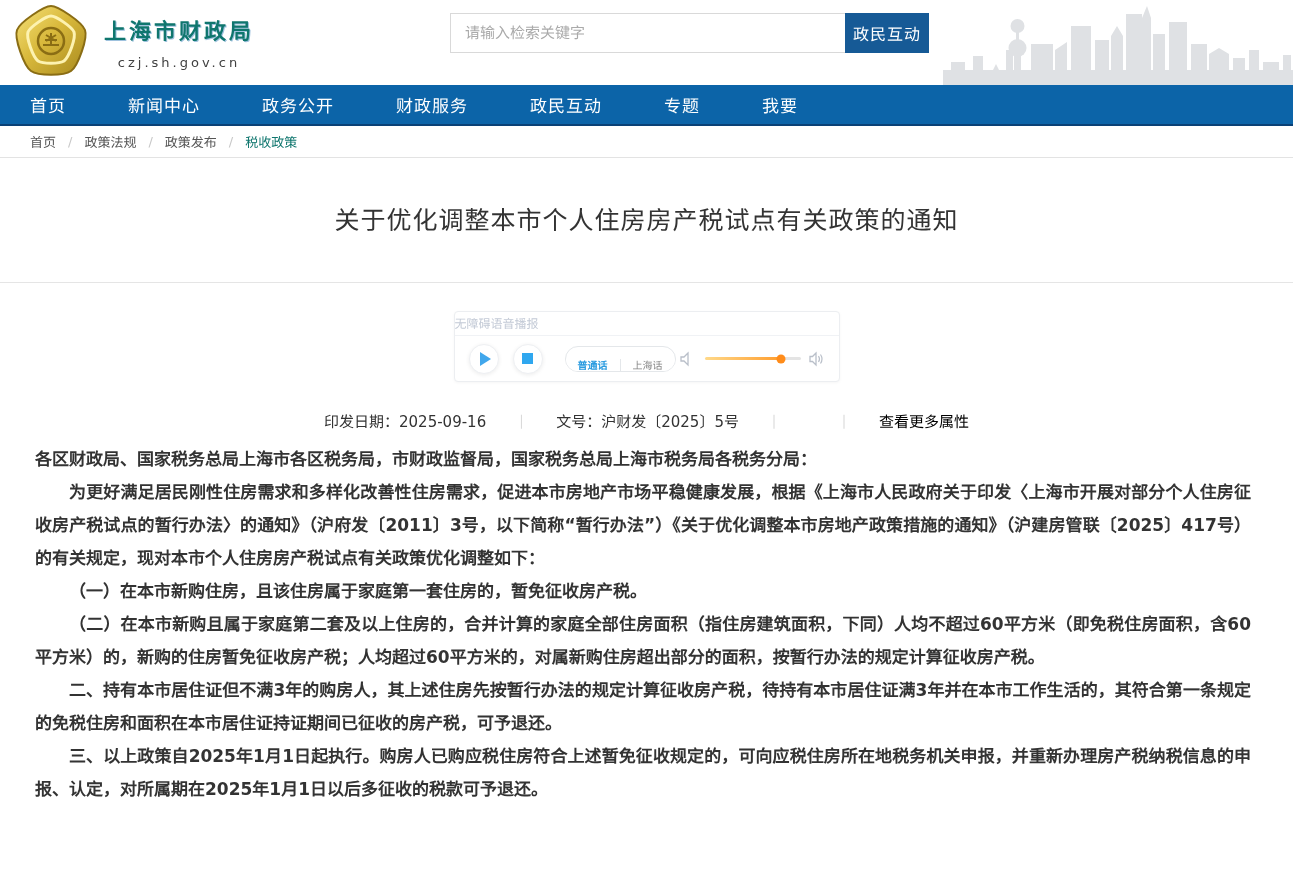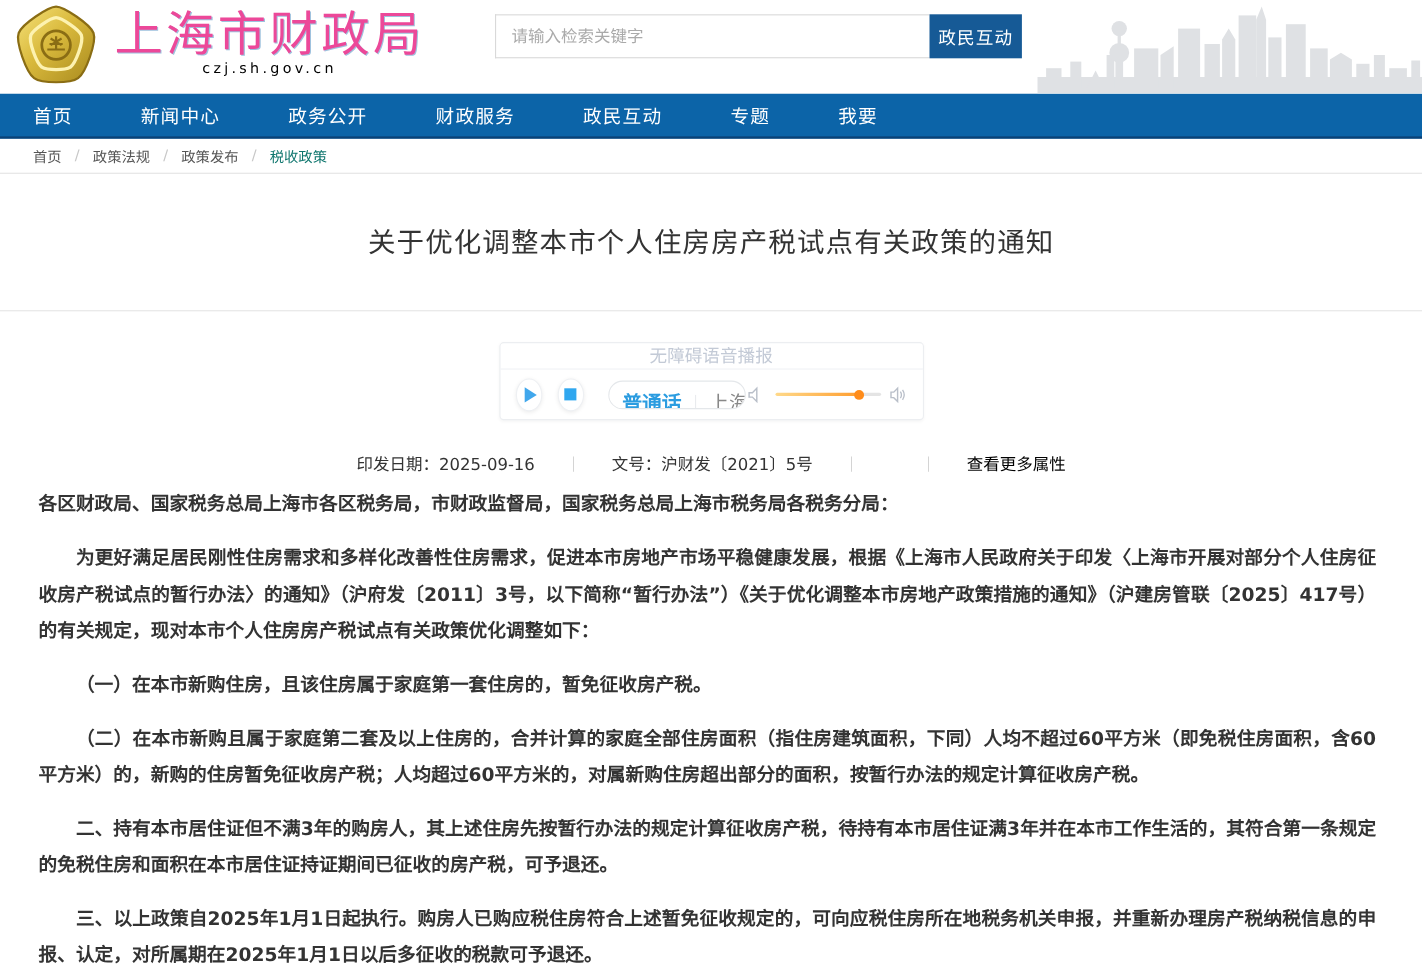--- a/index.html
+++ b/index.html
@@ -8,23 +8,23 @@
     width:1293px; min-height:878px; margin:0 auto;
     font-family:"DejaVu Sans","Liberation Sans",sans-serif;
     color:#333; position:relative; overflow-x:hidden;
   }
 
   
   .header { position:relative; height:85px; background:#fff; }
   .logo-area { position:absolute; left:12px; top:4px; display:flex; align-items:center; }
   .emblem { width:78px; height:74px; }
   .site-text { margin-left:14px; text-align:center; }
-  .site-name { font-size:44px; font-weight:normal; color:#ec4899; letter-spacing:3px;
+  .site-name { font-size:22px; font-weight:bold; color:#0f766e; letter-spacing:3px;
                text-shadow:1px 1px 0 #9fc2de; line-height:40px; }
-  .site-domain { font-size:13px; color:#000000; letter-spacing:3px; margin-top:3px; }
+  .site-domain { font-size:13px; color:#404040; letter-spacing:3px; margin-top:3px; }
 
   .search-area { position:absolute; left:450px; top:13px; display:flex; }
   .search-input {
     width:395px; height:40px; border:1px solid #d9d9d9; border-right:none;
     padding:0 14px; font-size:15px; color:#0369a1; outline:none;
     font-family:"DejaVu Sans","Liberation Sans",sans-serif;
   }
   .search-input::placeholder { color:#aaa; }
   .search-btn {
     width:84px; height:40px; background:#165a96; color:#fff; border:none;
@@ -59,39 +59,39 @@
     text-align:center; font-size:25px; font-weight:normal; color:#333;
     letter-spacing:1px;
   }
 
   
   .audio-player {
     width:386px; margin:28px auto 0; border:1px solid #eceef1; border-radius:4px;
     background:#fff; box-shadow:0 1px 3px rgba(0,0,0,0.04);
   }
   .audio-header {
-    height:24px; line-height:24px; text-align:center; font-size:16px;
+    height:24px; line-height:24px; text-align:left; font-size:12px;
     color:#c3cad6; border-bottom:1px solid #f0f2f5;
   }
   .audio-controls { height:45px; display:flex; align-items:center; padding:0 14px; }
   .round-btn {
     width:30px; height:30px; border-radius:50%; background:#fff;
     border:1px solid #eef0f3; box-shadow:0 1px 4px rgba(0,0,0,0.08);
     display:flex; align-items:center; justify-content:center; cursor:pointer;
     margin-right:14px;
   }
   .play-tri { width:0; height:0; border-left:11px solid #41a7ec;
               border-top:7px solid transparent; border-bottom:7px solid transparent; margin-left:3px; }
   .stop-sq { width:11px; height:11px; background:#2fa7ef; }
   .lang-toggle {
     display:flex; border:1px solid #e4e7ea; border-radius:14px; overflow:hidden;
     margin-left:8px; height:26px; align-items:stretch;
   }
   .lang-opt {
-    padding:0 12px; font-size:18px; display:flex; align-items:center; cursor:pointer;
+    padding:0 12px; font-size:10px; display:flex; align-items:center; cursor:pointer;
     color:#888; background:#fff; white-space:nowrap;margin-top:12px;
   }
   .lang-opt.selected { color:#2b9ce0; font-weight:bold; border-right:1px solid #e4e7ea; }
   .volume-wrap { display:flex; align-items:center; margin-left:auto; }
   .spk-icon { width:16px; height:16px; }
   .vol-track {
     position:relative; width:96px; height:3px; border-radius:2px; margin:0 8px 0 10px;
     background:linear-gradient(to right,#ffd98a 0%,#ff9d2e 80%,#e4e4e4 80%,#e4e4e4 100%);
   }
   .vol-handle {
@@ -107,21 +107,21 @@
   .meta-item { white-space:nowrap; }
   .meta-sep { color:#bfbfbf; margin:0 28px; font-size:14px; }
   .meta-link { color:#000000; cursor:pointer; text-decoration:none; white-space:nowrap; }
 
   
   .article-body {
     padding:12px 42px 0 35px; font-size:17px; line-height:33px;
     text-align:justify; color:#333;font-weight:bold;
   }
   .article-body p { margin:0; }
-  .article-body p.indent { text-indent:2em;margin-top:16px; }
+  .article-body p.indent { text-indent:2em; }
 </style>
 </head>
 <body>
 
 <div class="header">
   <div class="logo-area">
     <svg class="emblem" viewBox="0 0 78 74">
       <defs>
         <linearGradient id="gold" x1="0" y1="0" x2="1" y2="1">
           <stop offset="0" stop-color="#f6e27a"></stop>
@@ -223,21 +223,21 @@
         <path d="M7 2 L3.5 5.5 H1 v5 h2.5 L7 14 Z" fill="none" stroke="#b9bfc9" stroke-width="1.3"></path>
         <path d="M9.5 5 q2 3 0 6 M11.5 3.5 q3 4.5 0 9" fill="none" stroke="#b9bfc9" stroke-width="1.2"></path>
       </svg>
     </div>
   </div>
 </div>
 
 <div class="meta-row">
   <span class="meta-item">印发日期：2025-09-16</span>
   <span class="meta-sep">｜</span>
-  <span class="meta-item">文号：沪财发〔2021〕5号</span>
+  <span class="meta-item">文号：沪财发〔2025〕5号</span>
   <span class="meta-sep">｜</span>
   <span class="meta-sep">｜</span>
   <a class="meta-link">查看更多属性</a>
 </div>
 
 <div class="article-body">
   <p>各区财政局、国家税务总局上海市各区税务局，市财政监督局，国家税务总局上海市税务局各税务分局：</p>
   <p class="indent">为更好满足居民刚性住房需求和多样化改善性住房需求，促进本市房地产市场平稳健康发展，根据《上海市人民政府关于印发〈上海市开展对部分个人住房征收房产税试点的暂行办法〉的通知》（沪府发〔2011〕3号，以下简称“暂行办法”）《关于优化调整本市房地产政策措施的通知》（沪建房管联〔2025〕417号）的有关规定，现对本市个人住房房产税试点有关政策优化调整如下：</p>
   <p class="indent">（一）在本市新购住房，且该住房属于家庭第一套住房的，暂免征收房产税。</p>
   <p class="indent">（二）在本市新购且属于家庭第二套及以上住房的，合并计算的家庭全部住房面积（指住房建筑面积，下同）人均不超过60平方米（即免税住房面积，含60平方米）的，新购的住房暂免征收房产税；人均超过60平方米的，对属新购住房超出部分的面积，按暂行办法的规定计算征收房产税。</p>

